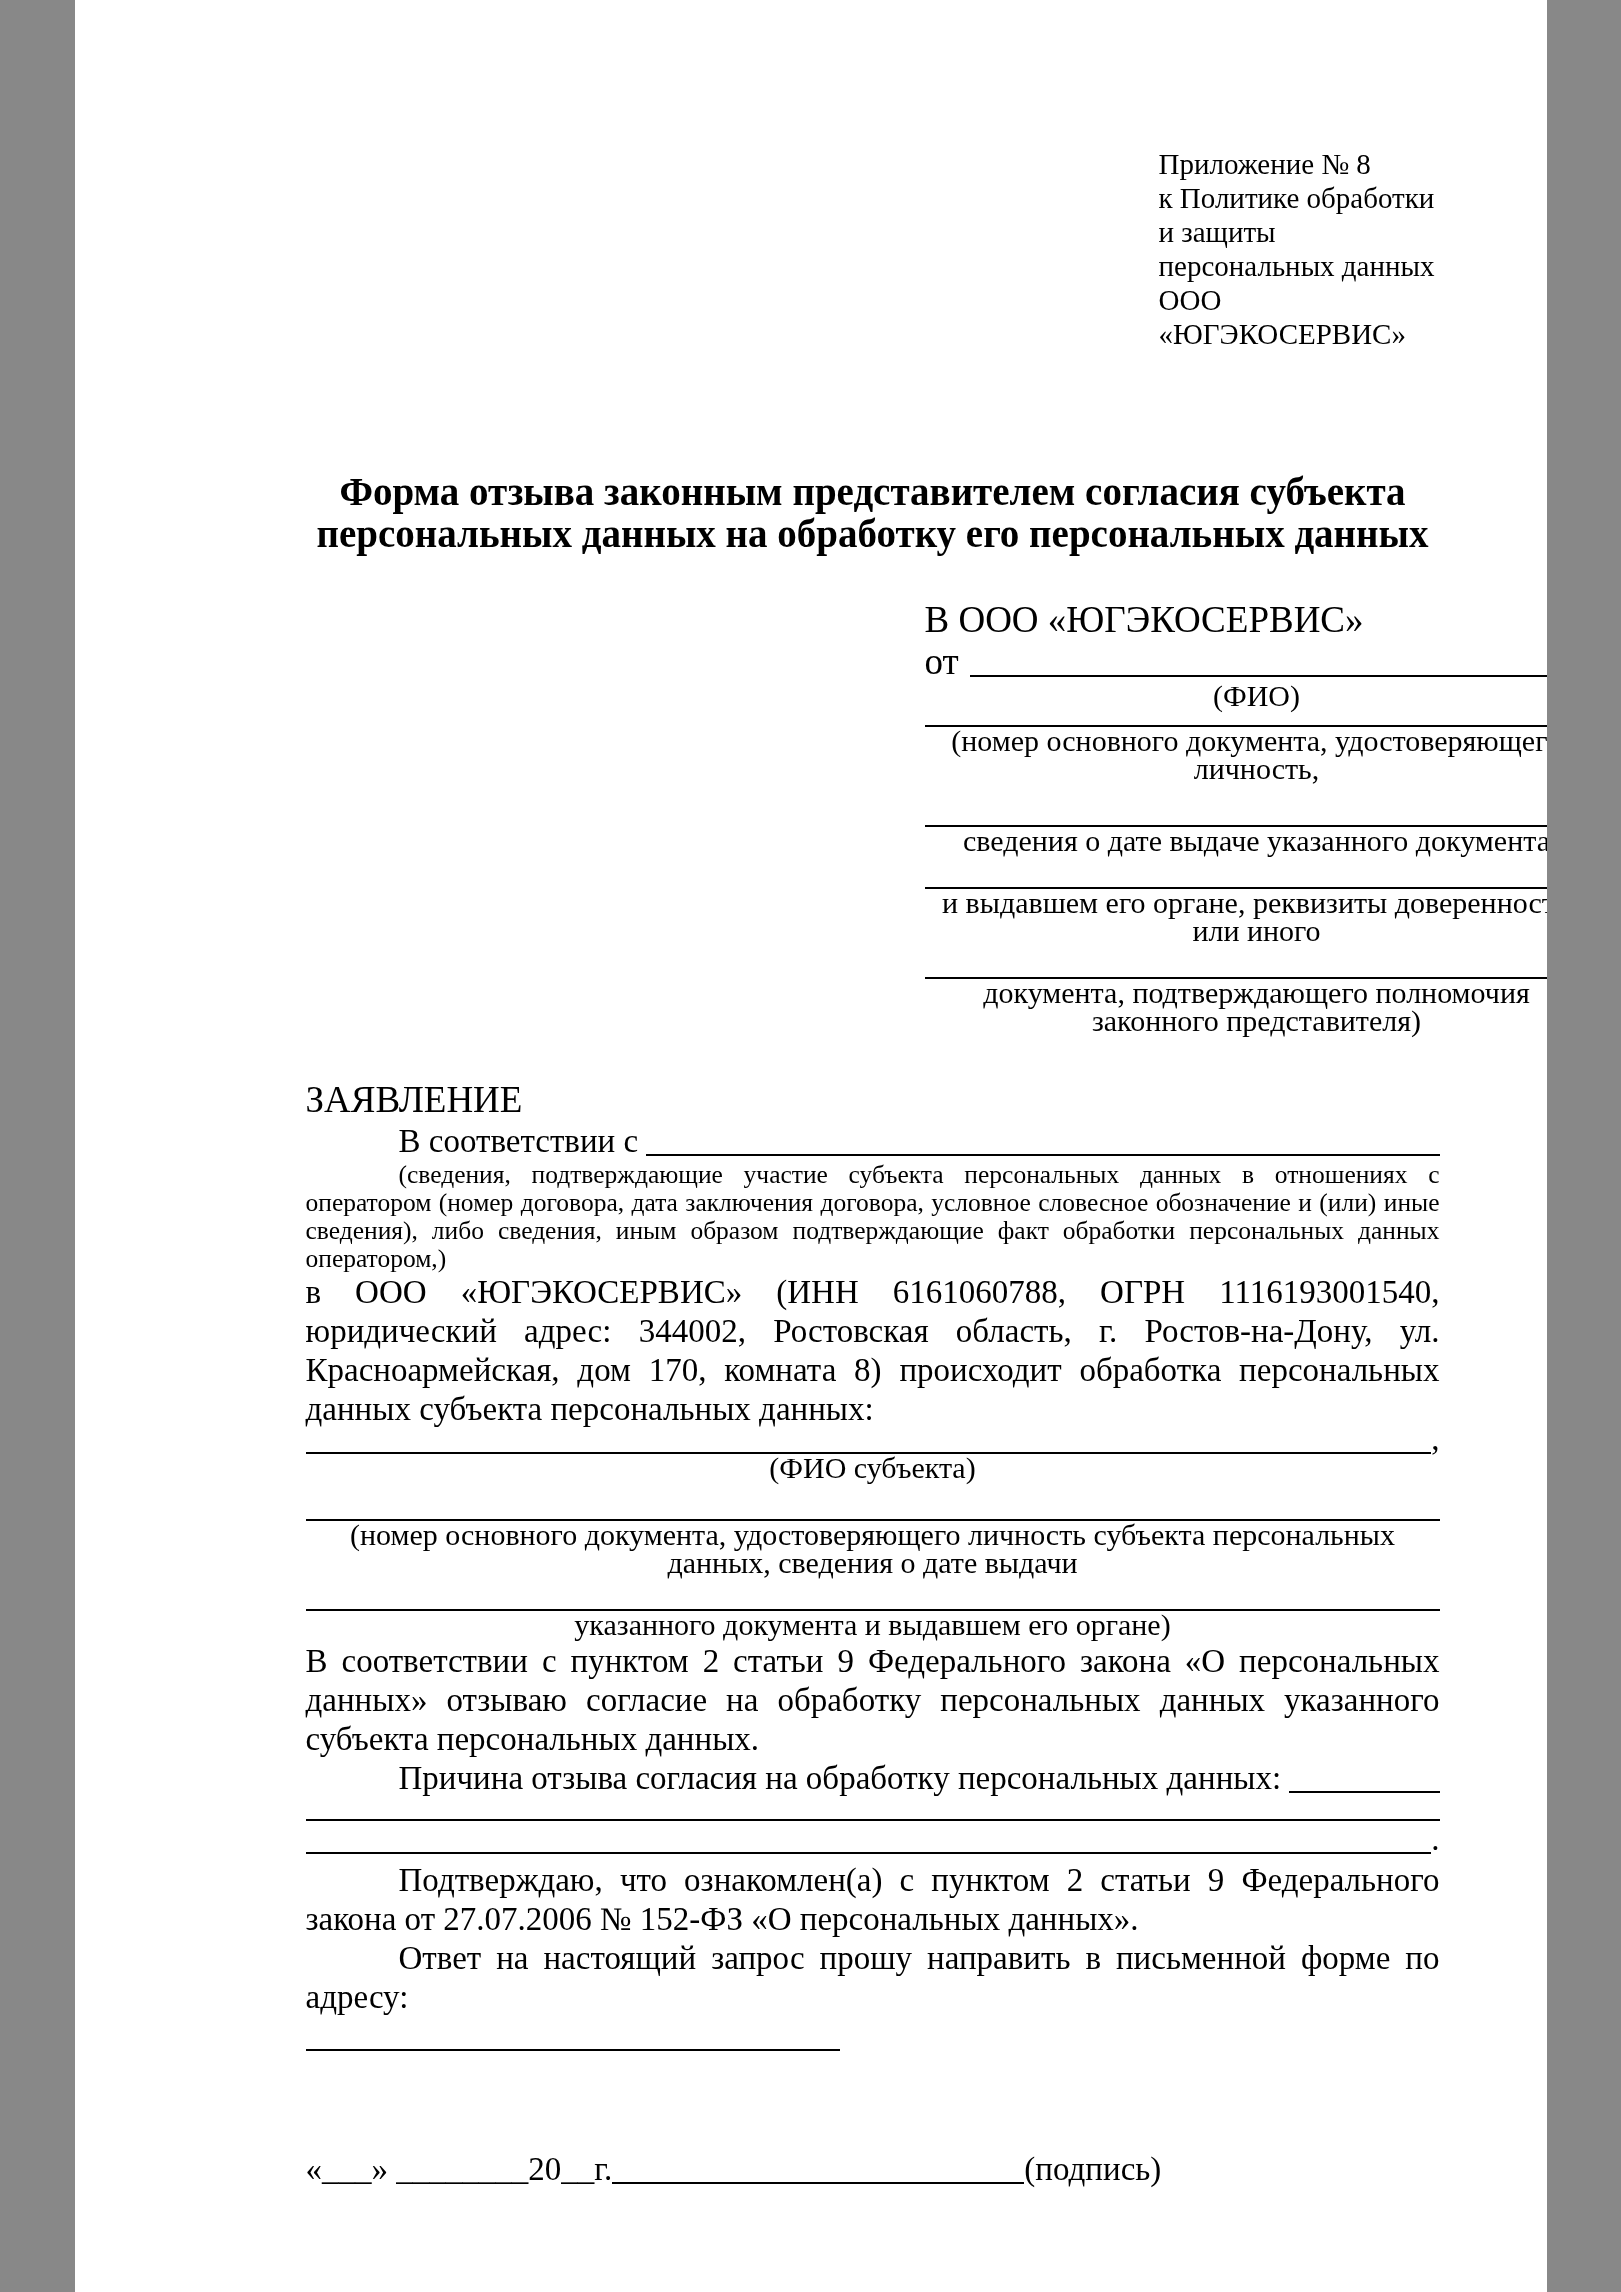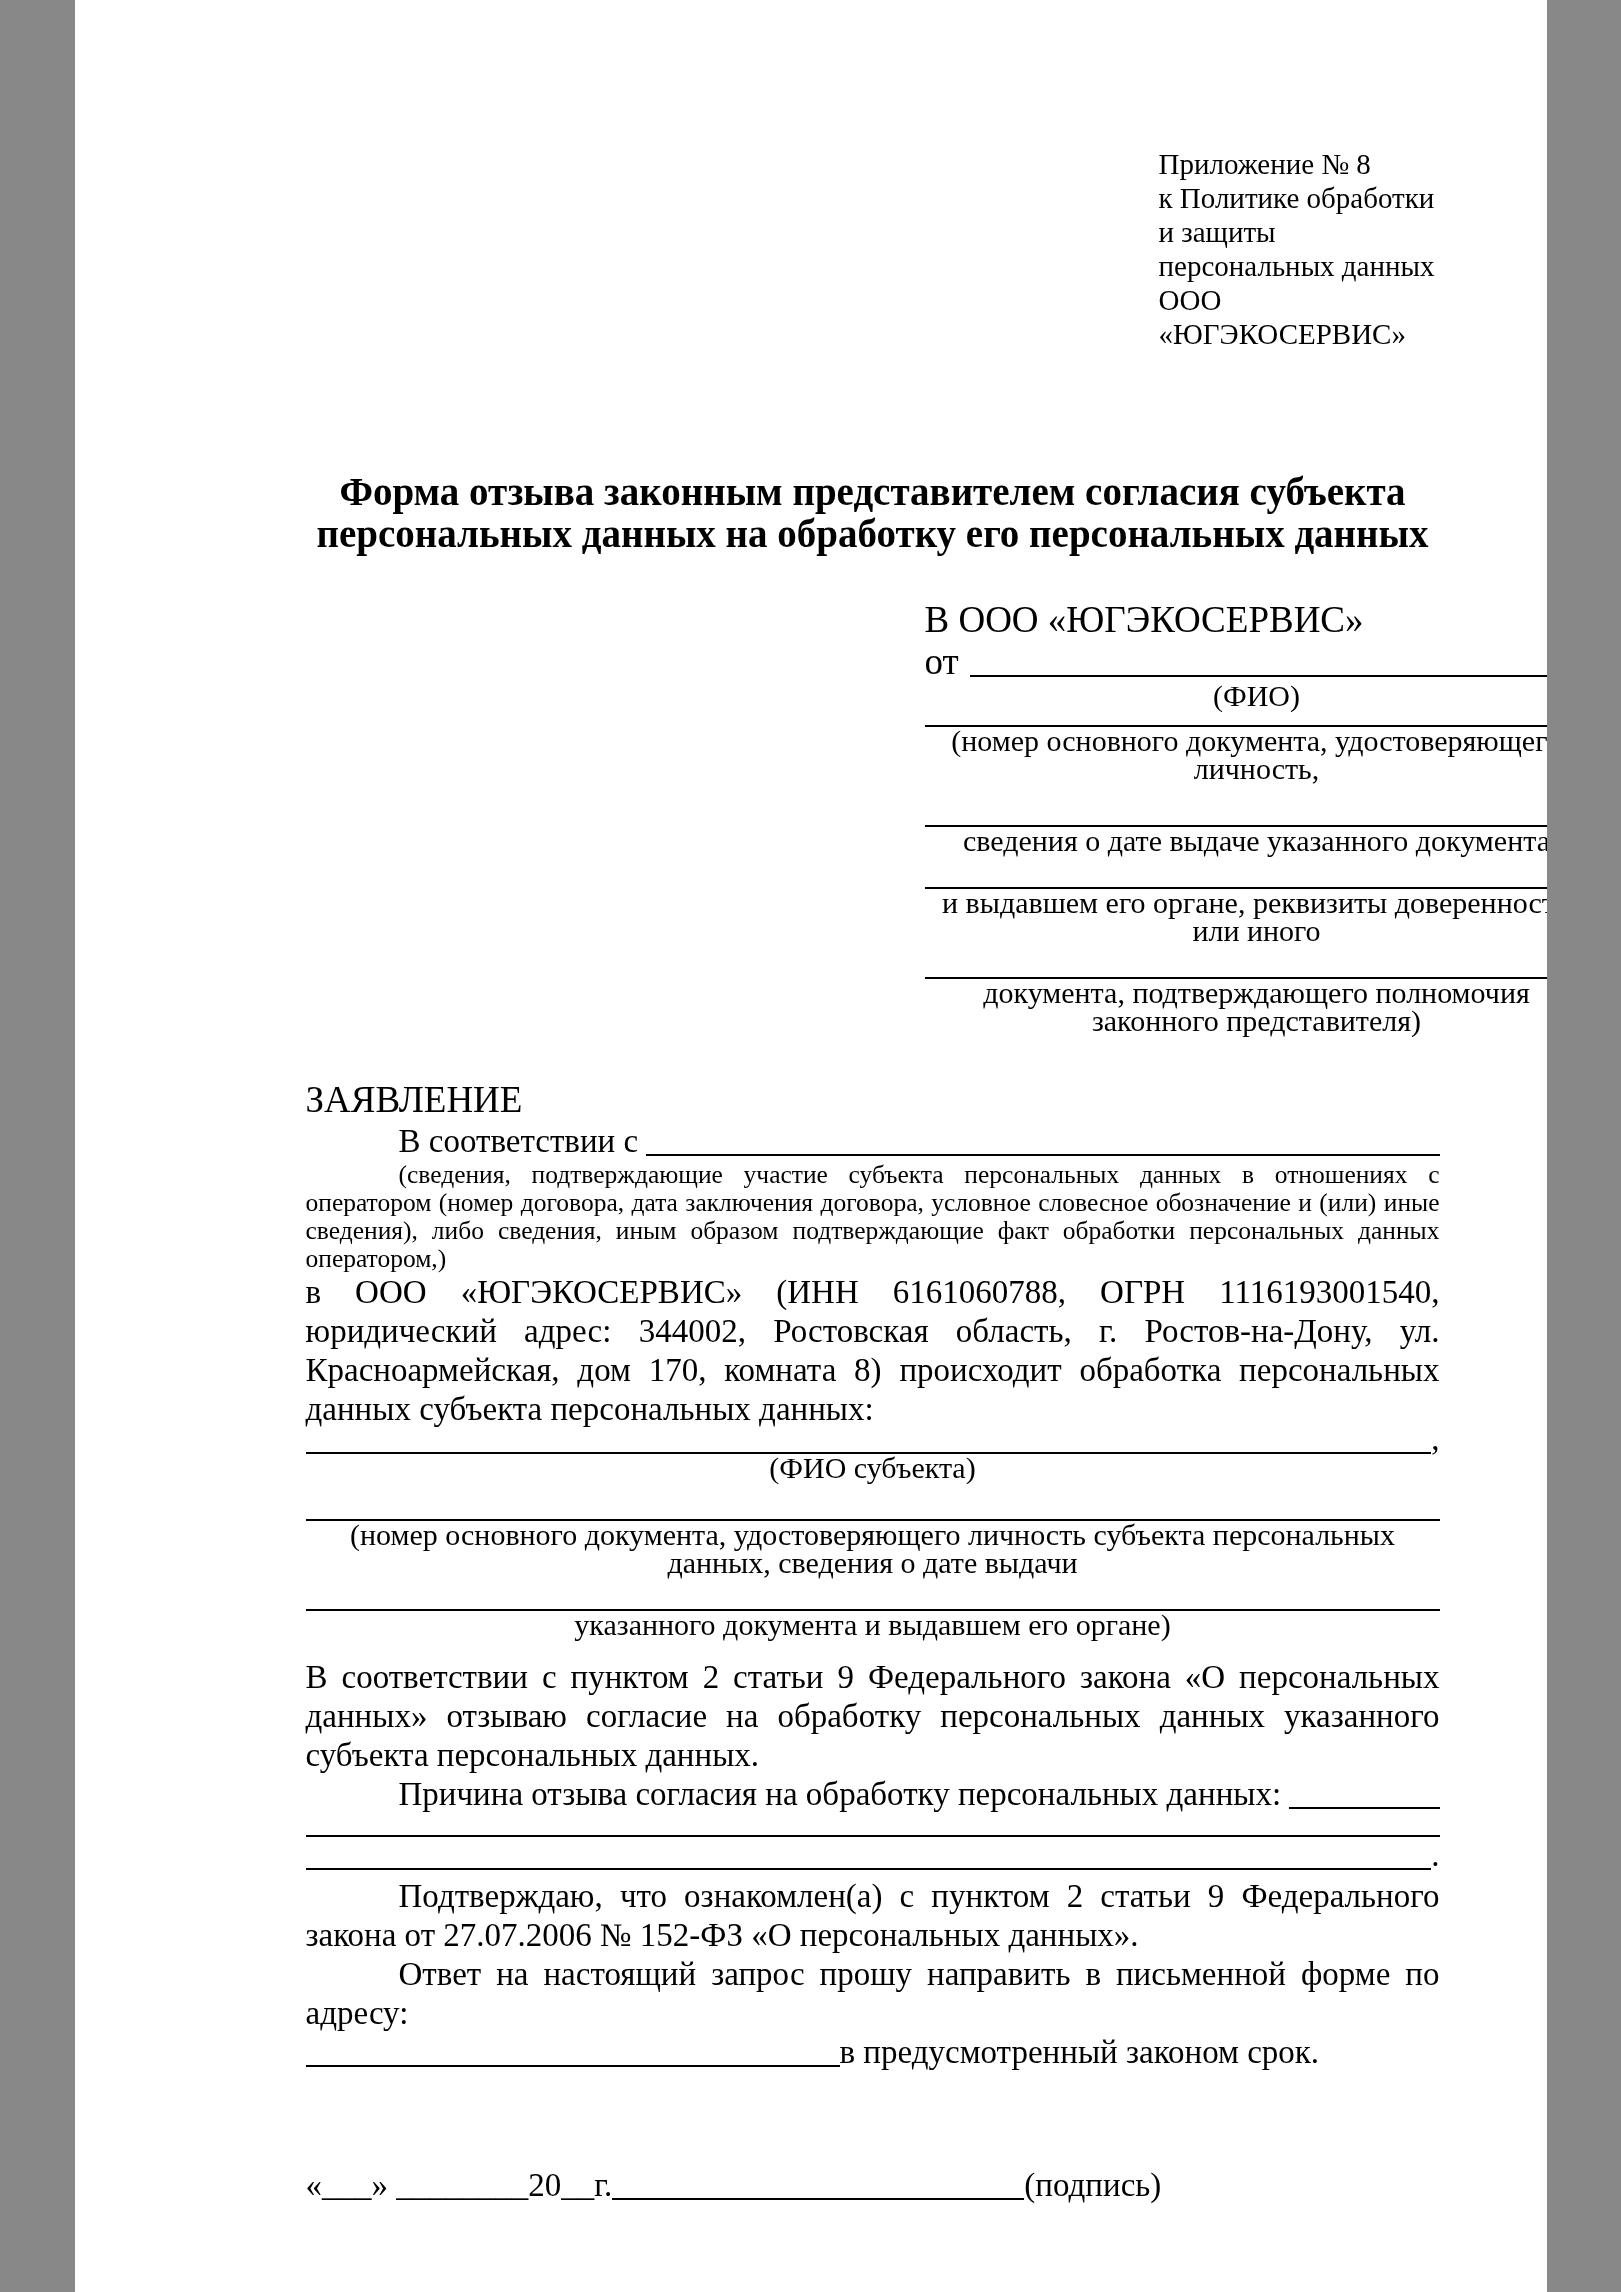--- a/index.html
+++ b/index.html
@@ -47,21 +47,21 @@
   .flex-row .lead { margin-left: 93px; white-space: nowrap; }
   .flex-row .fill { flex: 1; border-bottom: 2.9px solid #000; margin-bottom: 4.9px; margin-left: 7.8px; }
   .fine { margin: 0; font-size: 25.5px; line-height: 28px; text-align: justify; text-indent: 93px; }
   .rule-row { display: flex; align-items: flex-end; }
   .rule-row .grow { flex: 1; border-bottom: 2.9px solid #000; }
   .rule-row .tail { font-size: 33px; line-height: 29px; }
   .fio-row { height: 25.5px; margin-top: 0; }
   .rule-full { height: 0; border-bottom: 2.9px solid #000; }
   .doc1 { margin-top: 37px; }
   .doc2 { margin-top: 32px; }
-  .withdraw { margin-top: 19px; }
+  .withdraw { margin-top: 3px; }
   .blank1 { margin-top: 20.6px; }
   .blank2 { height: 33px; }
   .blank2 .fixed { width: 1219px; border-bottom: 2.9px solid #000; }
   .confirm { margin-top: 6.9px; }
   .reply2 { height: 39px; }
   .reply2 .fixed { width: 534px; border-bottom: 2.9px solid #000; margin-bottom: 4.9px; }
   .reply2 .suffix { font-size: 33px; line-height: 39px; }
   
   .footer-row {
     margin-top: 94px;
@@ -145,21 +145,20 @@
     <span class="fixed"></span>
     <span class="tail">.</span>
   </div>
 
   <p class="body just indent confirm">Подтверждаю, что ознакомлен(а) с пунктом 2 статьи 9 Федерального закона от 27.07.2006 № 152-ФЗ «О персональных данных».</p>
 
   <p class="body just indent force-last">Ответ на настоящий запрос прошу направить в письменной форме по адресу:</p>
 
   <div class="rule-row reply2">
     <span class="fixed"></span>
-    <span class="suffix">в предусмотренный законом срок.</span>
   </div>
 
   <div class="footer-row">
     <span>«___» ________20__г.</span>
     <span class="sig-group">
       <span class="sig-line"></span>
       <span>(подпись)</span>
     </span>
   </div>
 

